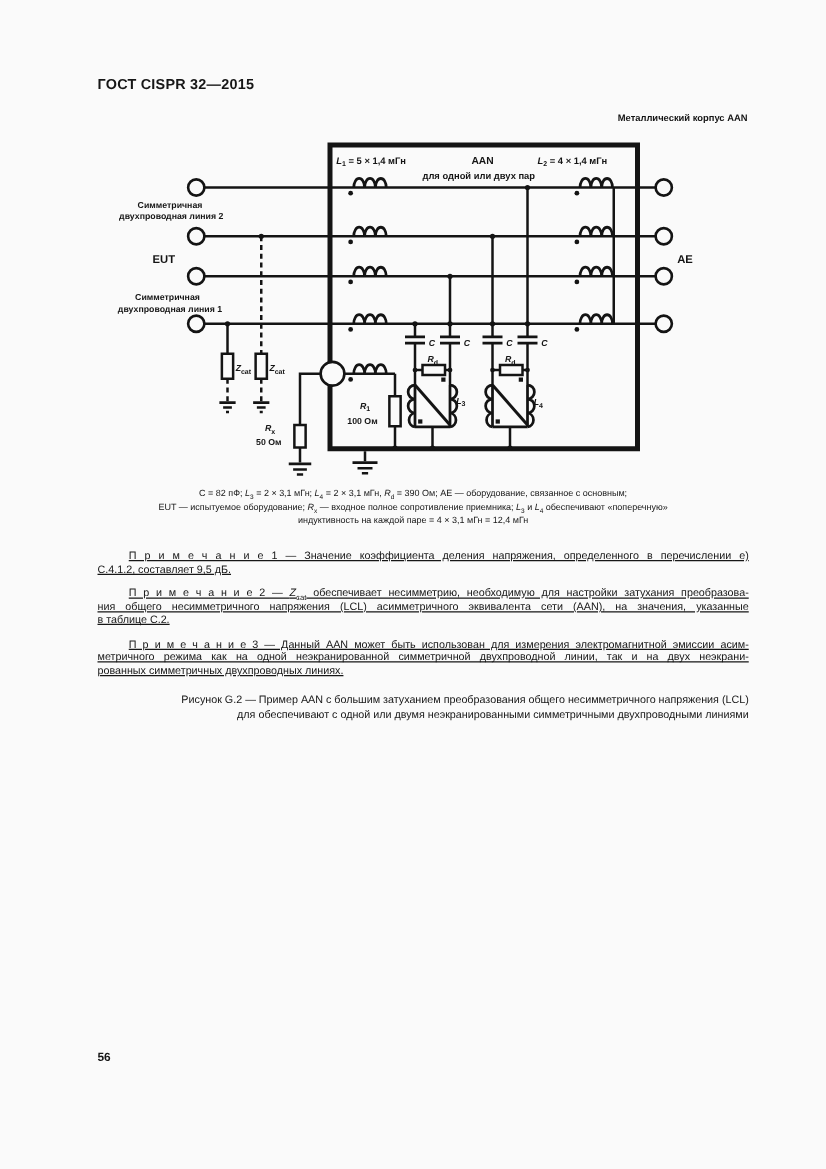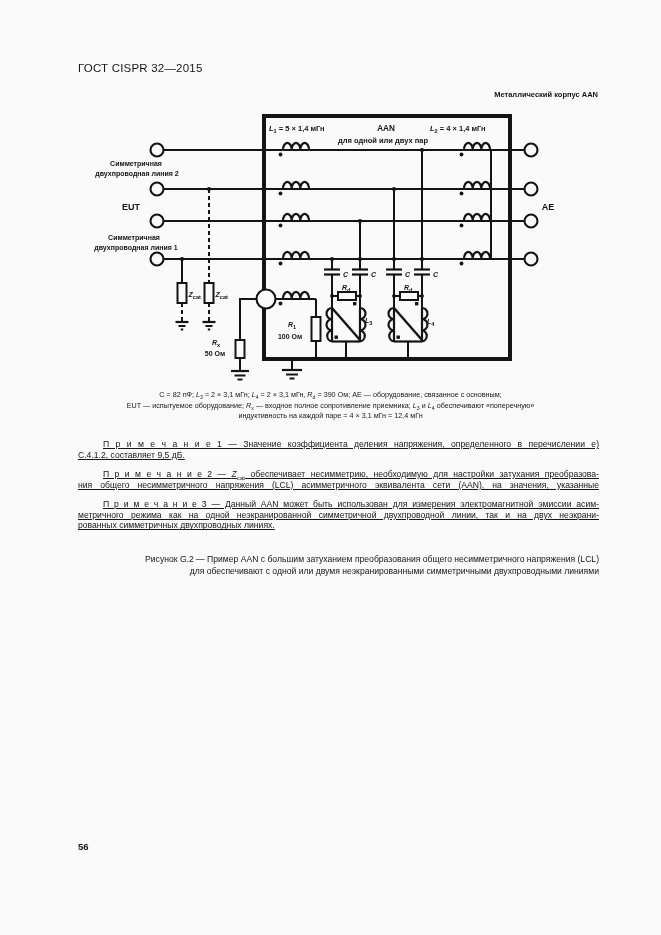--- a/index.html
+++ b/index.html
@@ -1,21 +1,21 @@
 <!DOCTYPE html>
 <html><head>
 <meta charset="utf-8">
 <style>
   html,body{margin:0;padding:0;}
   body{
     width:661px;height:935px;background:#fafafa;position:relative;
     font-family:"Liberation Sans",sans-serif;color:#161616;overflow:hidden;
   }
   .abs{position:absolute;}
-  #header{left:78px;top:62px;font-size:11.5px;font-weight:normal;letter-spacing:.2px;}
+  #header{left:78px;top:62px;font-size:11.5px;font-weight:bold;letter-spacing:.2px;}
   #pagenum{left:78px;top:841px;font-size:9.5px;font-weight:bold;}
   
   #fig-note{left:60px;top:390px;width:541px;text-align:center;
     font-size:7.2px;line-height:10.6px;}
   
   #notes{left:78px;top:439px;width:521px;font-size:8.6px;line-height:10.7px;}
   .note{margin-bottom:8.6px;text-decoration:underline;}
   .jline{text-align:justify;text-align-last:justify;}
   .lline{text-align:left;}
   .find{padding-left:25px;}
@@ -251,20 +251,21 @@
 </div>
 
 <div class="abs" id="notes">
   <div class="note">
     <div class="jline find">П р и м е ч а н и е   1 — Значение коэффициента деления напряжения, определенного в перечислении е)</div>
     <div class="lline">С.4.1.2, составляет 9,5 дБ.</div>
   </div>
   <div class="note">
     <div class="jline find">П р и м е ч а н и е   2 — <i>Z</i><sub>cat</sub> обеспечивает несимметрию, необходимую для настройки затухания преобразова-</div>
     <div class="jline">ния общего несимметричного напряжения (LCL) асимметричного эквивалента сети (AAN), на значения, указанные</div>
+    <div class="lline">в таблице С.2.</div>
   </div>
   <div class="note">
     <div class="jline find">П р и м е ч а н и е   3 — Данный AAN может быть использован для измерения электромагнитной эмиссии асим-</div>
     <div class="jline">метричного режима как на одной неэкранированной симметричной двухпроводной линии, так и на двух неэкрани-</div>
     <div class="lline">рованных симметричных двухпроводных линиях.</div>
   </div>
 </div>
 
 <div class="abs" id="figcap">
   <div>Рисунок G.2 — Пример AAN с большим затуханием преобразования общего несимметричного напряжения (LCL)</div>

